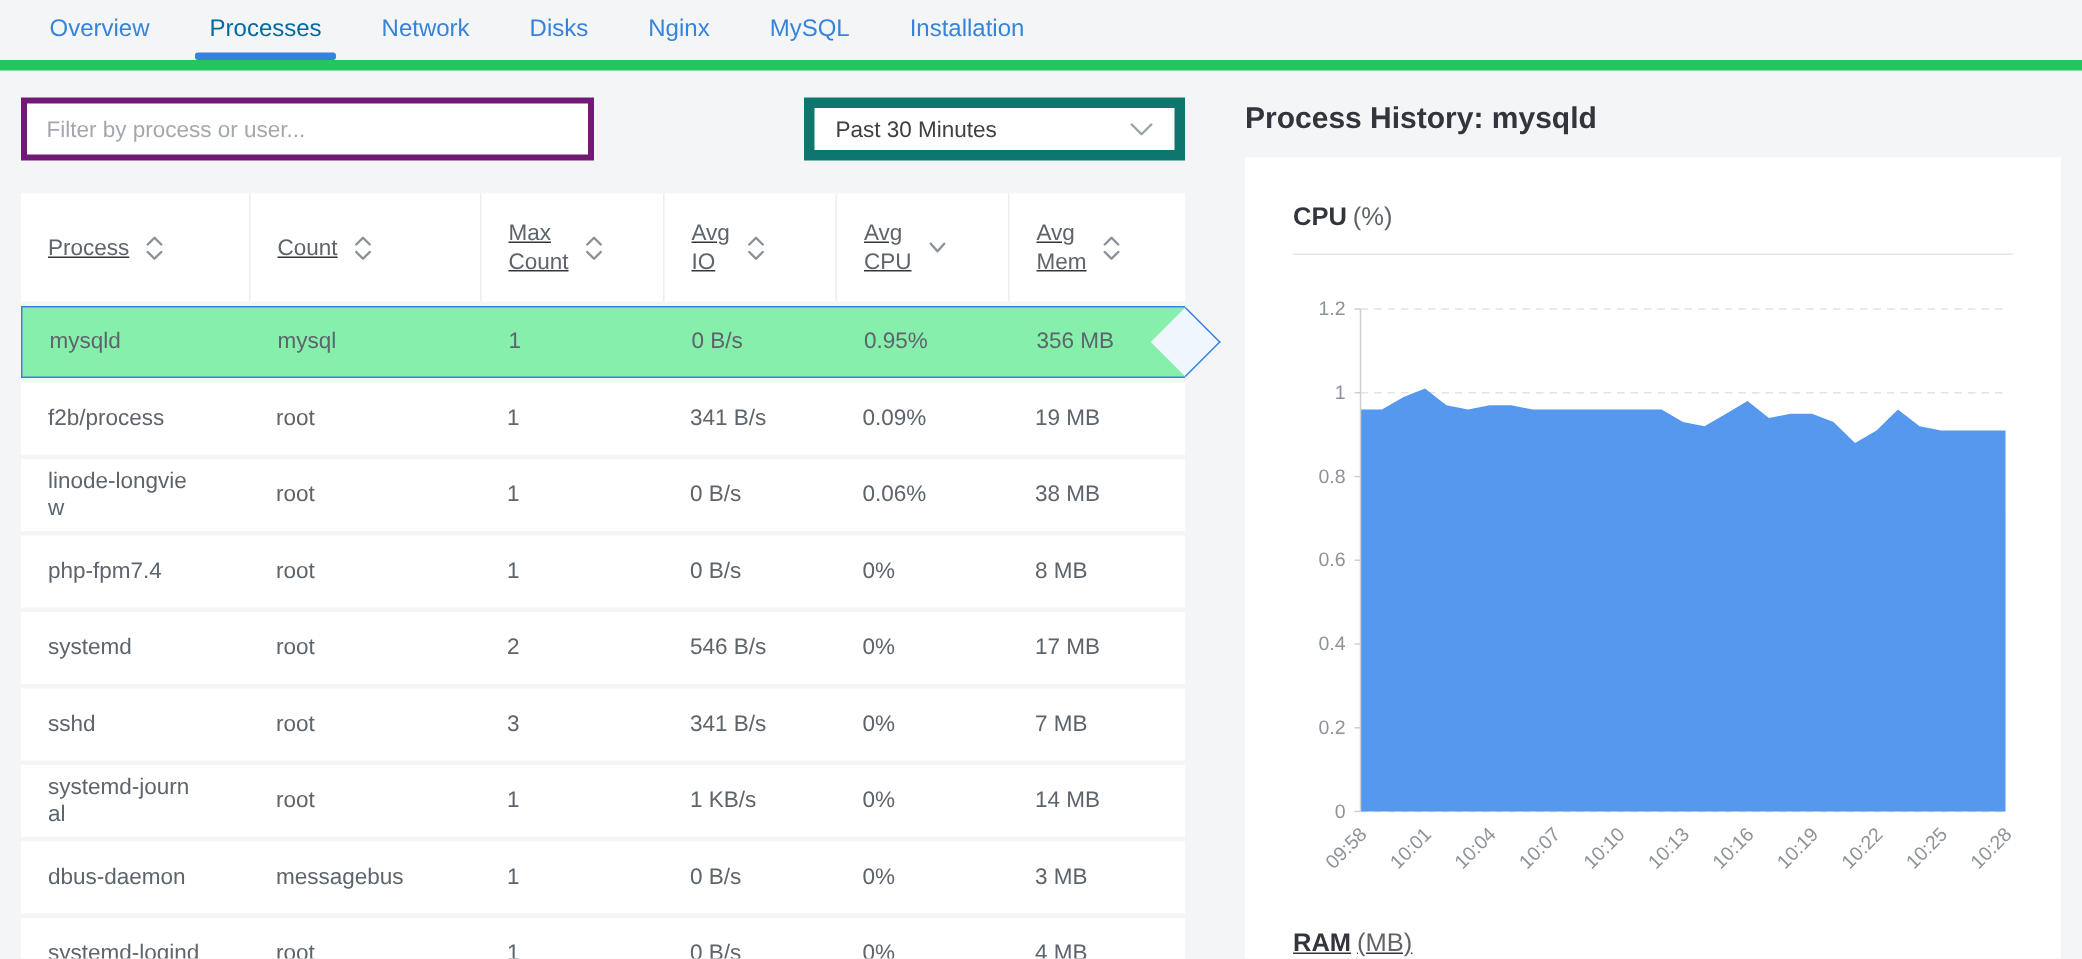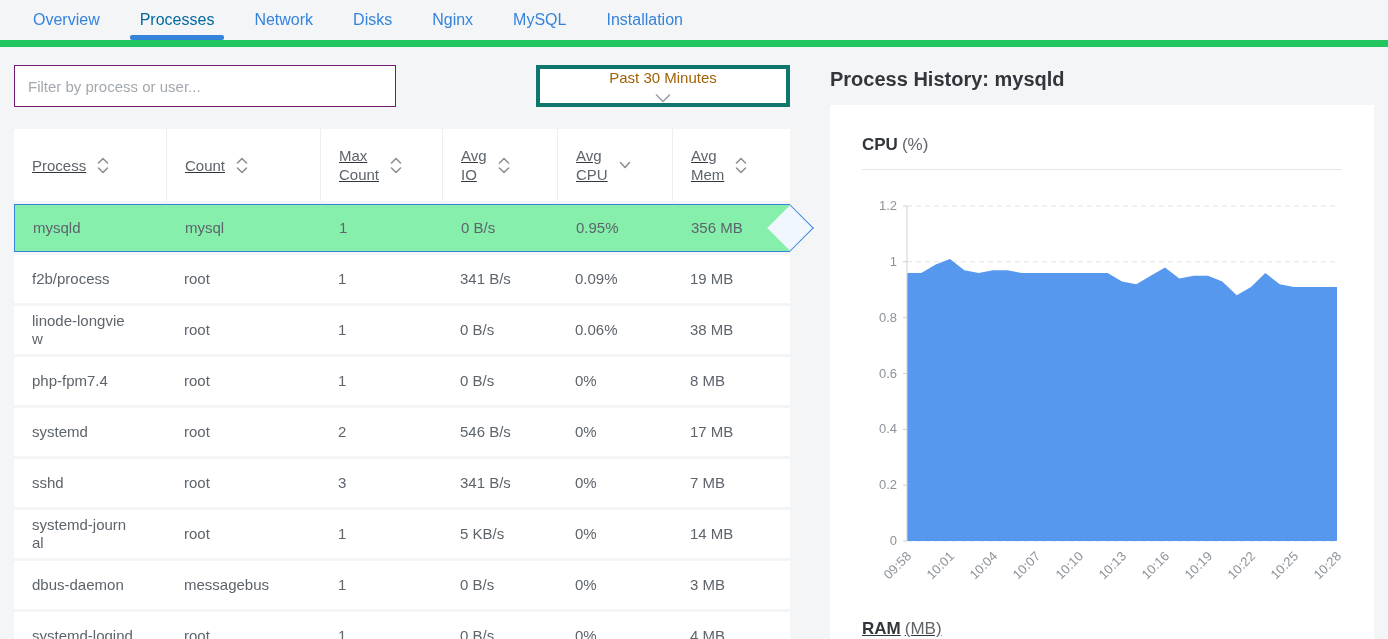--- a/index.html
+++ b/index.html
@@ -25,29 +25,29 @@
     content:""; position:absolute; left:10px; right:10px; bottom:0;
     height:5px; background:#3683dc; border-radius:2px;
   }
   
   .content { display:flex; padding:0 14px; }
   .left-pane { width:776px; flex:none; }
   .right-pane { flex:1; min-width:0; padding-left:40px; }
   
   .controls { display:flex; justify-content:space-between; margin-top:18px; margin-bottom:22px; }
   .filter-input {
-    width:382px; height:42px; border:1px solid #701a75; background:#fff;
+    width:382px; height:42px; border:4px solid #701a75; background:#fff;
     padding:0 13px; font-size:15px; color:#32363c; outline:none;
     font-family:"Liberation Sans", sans-serif;
   }
   .filter-input::placeholder { color:#a2a8ae; }
   .time-select {
-    width:254px; height:42px; border:4px solid #0f766e; background:#fff;
+    width:254px; height:42px; border:7px solid #0f766e; background:#fff;
     display:flex; align-items:center; justify-content:space-between;
-    padding:0 14px; font-size:15px; color:#a16207; cursor:pointer;flex-direction:column;
+    padding:0 14px; font-size:15px; color:#404040; cursor:pointer;
   }
   .time-select svg { flex:none; }
   
   .proc-table { width:776px; }
   .thead {
     display:grid; grid-template-columns:152px 154px 122px 115px 115px 118px;
     background:#fff; height:72px; margin-bottom:3px;text-decoration:underline;
   }
   .th {
     display:flex; align-items:center; gap:11px; padding-left:18px;
@@ -219,21 +219,21 @@
             <div class="t-cell">root</div>
             <div class="t-cell">3</div>
             <div class="t-cell">341 B/s</div>
             <div class="t-cell">0%</div>
             <div class="t-cell">7 MB</div>
           </div>
           <div class="t-row">
             <div class="t-cell process">systemd-journal</div>
             <div class="t-cell">root</div>
             <div class="t-cell">1</div>
-            <div class="t-cell">5 KB/s</div>
+            <div class="t-cell">1 KB/s</div>
             <div class="t-cell">0%</div>
             <div class="t-cell">14 MB</div>
           </div>
           <div class="t-row">
             <div class="t-cell process">dbus-daemon</div>
             <div class="t-cell">messagebus</div>
             <div class="t-cell">1</div>
             <div class="t-cell">0 B/s</div>
             <div class="t-cell">0%</div>
             <div class="t-cell">3 MB</div>

